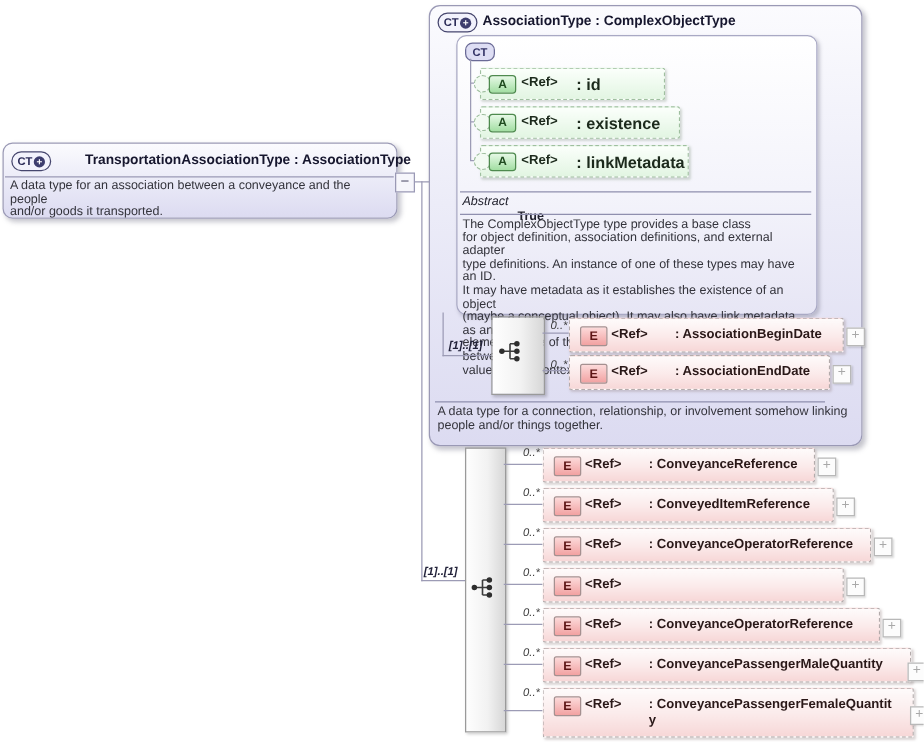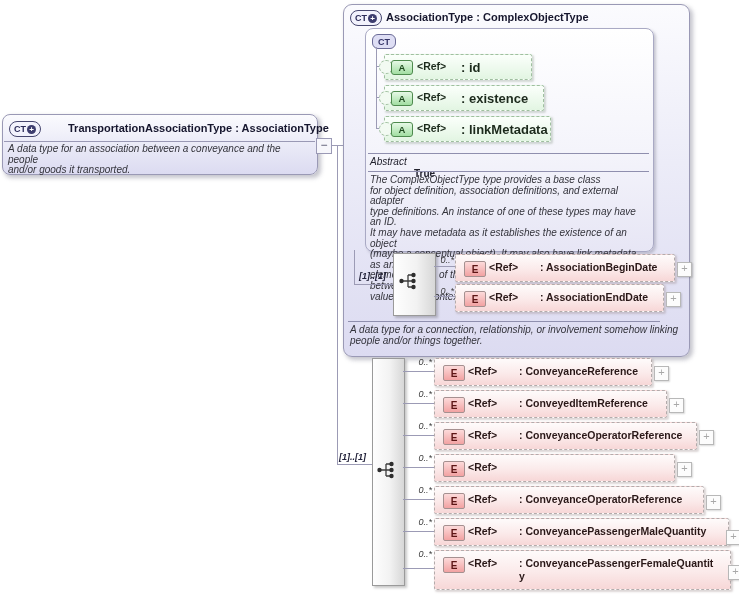--- a/index.html
+++ b/index.html
@@ -6,21 +6,21 @@
   #stage{position:relative;width:739px;height:594px;background:#ffffff;overflow:hidden;
          font-family:"Liberation Sans","DejaVu Sans",sans-serif;color:#1c1c30;}
   
   .tbox{position:absolute;border:1px solid #9a99b5;border-radius:9px;
         background:linear-gradient(to bottom,#fbfbfe 0%,#ececf8 45%,#dcdbf1 100%);
         box-shadow:2.5px 2.5px 4px rgba(110,110,130,.40);}
   .innerbox{position:absolute;border:1px solid #a9a9c4;border-radius:8px;
         background:linear-gradient(to bottom,#ffffff 0%,#f4f4fb 55%,#e7e6f5 100%);
         box-shadow:2px 2px 3px rgba(110,110,130,.35);}
   .boxtitle{position:absolute;font-size:11px;font-weight:bold;white-space:nowrap;color:#16162e;}
-  .doc{position:absolute;font-style:italic;font-size:10px;line-height:10.6px;color:#33333b;white-space:pre-line;}
+  .doc{position:absolute;font-size:10px;line-height:10.6px;color:#33333b;white-space:pre-line;}
   .sep{position:absolute;height:1px;background:#8f8fae;}
   
   .badge-ctp{position:absolute;width:30px;height:14px;border:1.4px solid #46466e;border-radius:8px;
         background:#f2f2fc;display:flex;align-items:center;justify-content:center;gap:1px;
         font-size:9px;font-weight:bold;color:#2b2b58;}
   .badge-ctp .pc{width:9px;height:9px;border-radius:50%;background:#3d3d6e;color:#fff;
         font-size:8px;line-height:9px;text-align:center;font-weight:bold;}
   .badge-ct{position:absolute;width:22px;height:13px;border:1.4px solid #6a6a96;border-radius:6px;
         background:#dededf4;background:#dedef4;display:flex;align-items:center;justify-content:center;
         font-size:9px;font-weight:bold;color:#333366;}

